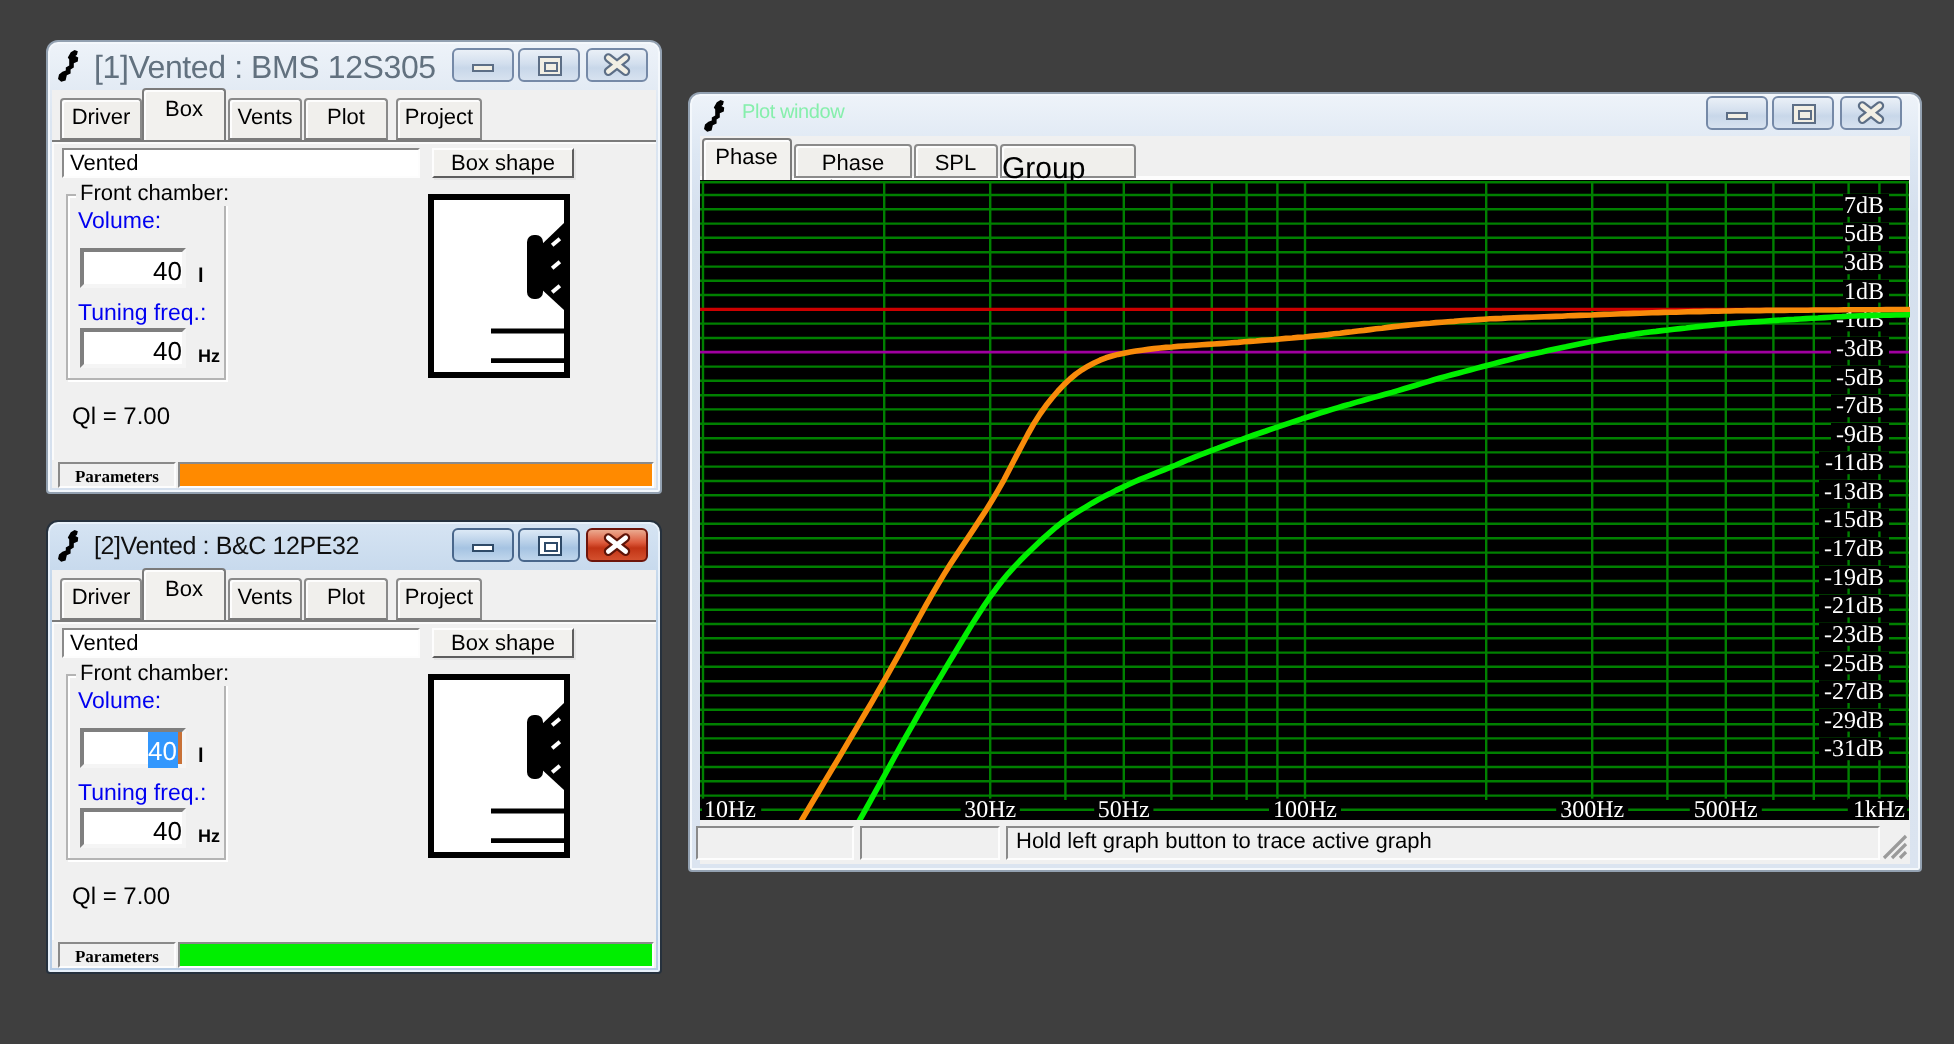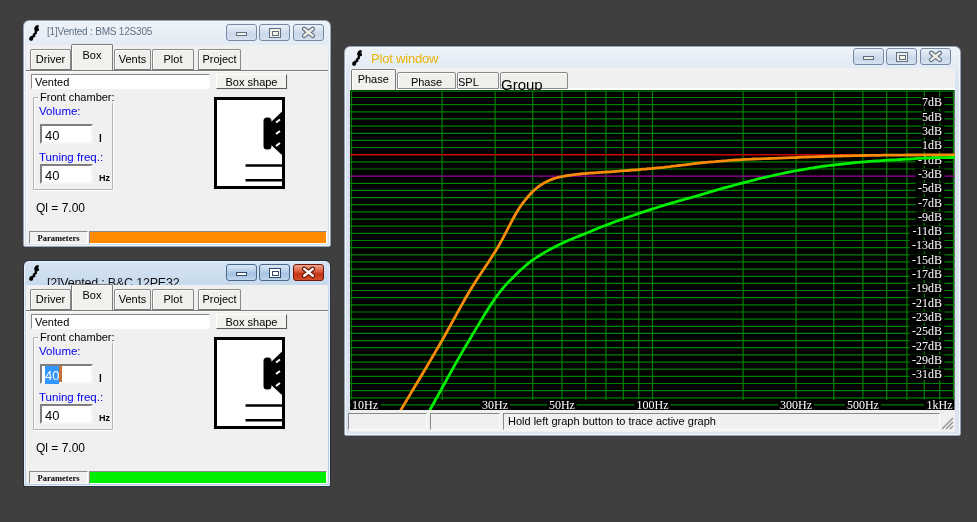--- a/index.html
+++ b/index.html
@@ -1,25 +1,25 @@
 <!DOCTYPE html>
 <html><head><meta charset="utf-8">
 <style>
 * { margin:0; padding:0; }
 html,body { width:977px; height:522px; background:#3f3f3f; overflow:hidden;
   font-family:"Liberation Sans", sans-serif; color:#000; }
 .sunken { border:1px solid; border-color:#8a8a8a #fdfdfd #fdfdfd #8a8a8a; }
-.sunken2 { border:2px solid; border-color:#7f7f7f #f5f5f5 #f5f5f5 #7f7f7f; }
+.sunken2 { border:2px solid; border-color:#7f7f7f #f5f5f5 #f5f5f5 #7f7f7f;text-align:right; }
 </style></head>
 <body>
 <div style="position:absolute;left:23px;top:20px;width:308px;height:227px;border:1px solid #93a1b1;background:linear-gradient(#eef3f9,#dbe5f1 40px,#d5e0ee);box-shadow:inset 0 0 0 1px #f4f8fc;border-radius:6px 6px 2px 2px;box-sizing:border-box;"></div>
 <div style="position:absolute;left:29px;top:25px;"><svg width="12" height="16" viewBox="0 0 12 16">
       <polygon points="0,14.5 0.5,12.3 2.2,10.9 3.9,10.2 3.9,8.7 5.6,7.7 5.6,4.8 4.9,3.8 6.4,1.1 8.3,0 9.9,0.6 9.5,2.4 8.7,3 10.1,3.7 9.9,5.8 7.9,6.6 7.9,8.7 6.3,9.7 6.3,11.7 4.4,12.6 3.8,15.3 1.6,15.9" fill="#000"></polygon>
     </svg></div>
-<div style="position:absolute;left:47px;top:26px;font-size:10px;color:#62717f;letter-spacing:-0.2px;">[1]Vented : BMS 12S305</div>
+<div style="position:absolute;left:47px;top:26px;font-size:16px;color:#62717f;letter-spacing:-0.2px;">[1]Vented : BMS 12S305</div>
 <div style="position:absolute;left:226px;top:24px;width:31px;height:17px;background:linear-gradient(#eaf0f7,#d3dfee 45%,#c8d7e9 60%,#d7e2ef);border:1px solid #7589a7;border-radius:3px;box-sizing:border-box;">
     <div style="position:absolute;left:9px;top:7px;width:11px;height:4px;background:#f2efe4;border:1px solid #5c6e86;box-sizing:border-box;"></div>
   </div>
 <div style="position:absolute;left:259px;top:24px;width:31px;height:17px;background:linear-gradient(#eaf0f7,#d3dfee 45%,#c8d7e9 60%,#d7e2ef);border:1px solid #7589a7;border-radius:3px;box-sizing:border-box;">
     <div style="position:absolute;left:9px;top:3px;width:12px;height:10px;background:#f2efe4;border:1px solid #5c6e86;box-sizing:border-box;">
       <div style="position:absolute;left:1.5px;top:1.5px;width:5px;height:3px;background:#f2efe4;border:1px solid #5c6e86;"></div>
     </div>
   </div>
 <div style="position:absolute;left:293px;top:24px;width:31px;height:17px;background:linear-gradient(#eaf0f7,#d3dfee 45%,#c8d7e9 60%,#d7e2ef);border:1px solid #7589a7;border-radius:3px;box-sizing:border-box;">
     <svg width="29" height="15" style="position:absolute;left:0;top:0">
@@ -54,21 +54,21 @@
       <line x1="31.5" y1="68.5" x2="68.5" y2="68.5" stroke="#000" stroke-width="2.4"></line>
       <line x1="31.5" y1="83.3" x2="68.5" y2="83.3" stroke="#000" stroke-width="2.4"></line>
     </svg></div>
 <div style="position:absolute;left:36px;top:201px;font-size:12px;z-index:4;">Ql = 7.00</div>
 <div class="sunken" style="position:absolute;left:29px;top:231px;width:59px;height:13px;background:#f0f0f0;z-index:4;box-sizing:border-box;text-align:center;font-family:'Liberation Serif',serif;font-weight:bold;font-size:8.5px;padding-top:1px;">Parameters</div>
 <div class="sunken" style="position:absolute;left:89px;top:231px;width:238px;height:13px;background:#ff8a00;z-index:4;box-sizing:border-box;"></div>
 <div style="position:absolute;left:23px;top:260px;width:308px;height:227px;border:1px solid #26313d;background:linear-gradient(#d6e4f3,#bed3e9 40px,#b7cde6);box-shadow:inset 0 0 0 1px #e8f1fa;border-radius:6px 6px 2px 2px;box-sizing:border-box;"></div>
 <div style="position:absolute;left:29px;top:265px;"><svg width="12" height="16" viewBox="0 0 12 16">
       <polygon points="0,14.5 0.5,12.3 2.2,10.9 3.9,10.2 3.9,8.7 5.6,7.7 5.6,4.8 4.9,3.8 6.4,1.1 8.3,0 9.9,0.6 9.5,2.4 8.7,3 10.1,3.7 9.9,5.8 7.9,6.6 7.9,8.7 6.3,9.7 6.3,11.7 4.4,12.6 3.8,15.3 1.6,15.9" fill="#000"></polygon>
     </svg></div>
-<div style="position:absolute;left:47px;top:276px;font-size:12.5px;color:#101010;letter-spacing:-0.2px;">[2]Vented : B&amp;C 12PE32</div>
+<div style="position:absolute;left:47px;top:266px;font-size:12.5px;color:#101010;letter-spacing:-0.2px;">[2]Vented : B&amp;C 12PE32</div>
 <div style="position:absolute;left:226px;top:264px;width:31px;height:17px;background:linear-gradient(#dce9f6,#b4cde7 45%,#a5c3e2 60%,#c0d6ec);border:1px solid #49678c;border-radius:3px;box-sizing:border-box;">
     <div style="position:absolute;left:9px;top:7px;width:11px;height:4px;background:#ffffff;border:1px solid #2e4a68;box-sizing:border-box;"></div>
   </div>
 <div style="position:absolute;left:259px;top:264px;width:31px;height:17px;background:linear-gradient(#dce9f6,#b4cde7 45%,#a5c3e2 60%,#c0d6ec);border:1px solid #49678c;border-radius:3px;box-sizing:border-box;">
     <div style="position:absolute;left:9px;top:3px;width:12px;height:10px;background:#ffffff;border:1px solid #2e4a68;box-sizing:border-box;">
       <div style="position:absolute;left:1.5px;top:1.5px;width:5px;height:3px;background:#ffffff;border:1px solid #2e4a68;"></div>
     </div>
   </div>
 <div style="position:absolute;left:293px;top:264px;width:31px;height:17px;background:linear-gradient(#eba98f,#dd5b3d 42%,#c23415 60%,#d4502e);border:1px solid #6e150b;border-radius:3px;box-sizing:border-box;">
     <svg width="29" height="15" style="position:absolute;left:0;top:0">
@@ -103,39 +103,39 @@
       <line x1="31.5" y1="68.5" x2="68.5" y2="68.5" stroke="#000" stroke-width="2.4"></line>
       <line x1="31.5" y1="83.3" x2="68.5" y2="83.3" stroke="#000" stroke-width="2.4"></line>
     </svg></div>
 <div style="position:absolute;left:36px;top:441px;font-size:12px;z-index:4;">Ql = 7.00</div>
 <div class="sunken" style="position:absolute;left:29px;top:471px;width:59px;height:13px;background:#f0f0f0;z-index:4;box-sizing:border-box;text-align:center;font-family:'Liberation Serif',serif;font-weight:bold;font-size:8.5px;padding-top:1px;">Parameters</div>
 <div class="sunken" style="position:absolute;left:89px;top:471px;width:238px;height:13px;background:#00ee00;z-index:4;box-sizing:border-box;"></div>
 <div style="position:absolute;left:343.5px;top:46px;width:617.5px;height:390px;border:1px solid #93a1b1;background:linear-gradient(#eef3f9,#dde7f3 30px,#d5e0ee 60px,#dbe4f0);box-shadow:inset 0 0 0 1px #f4f8fc;border-radius:6px 6px 2px 2px;box-sizing:border-box;"></div>
 <div style="position:absolute;left:352px;top:50px;"><svg width="12" height="16" viewBox="0 0 12 16">
       <polygon points="0,14.5 0.5,12.3 2.2,10.9 3.9,10.2 3.9,8.7 5.6,7.7 5.6,4.8 4.9,3.8 6.4,1.1 8.3,0 9.9,0.6 9.5,2.4 8.7,3 10.1,3.7 9.9,5.8 7.9,6.6 7.9,8.7 6.3,9.7 6.3,11.7 4.4,12.6 3.8,15.3 1.6,15.9" fill="#000"></polygon>
     </svg></div>
-<div style="position:absolute;left:371px;top:51px;font-size:13px;color:#eab308;letter-spacing:-0.2px;">Plot window</div>
+<div style="position:absolute;left:371px;top:51px;font-size:10px;color:#86efac;letter-spacing:-0.2px;">Plot window</div>
 <div style="position:absolute;left:853px;top:48px;width:31px;height:17px;background:linear-gradient(#eaf0f7,#d3dfee 45%,#c8d7e9 60%,#d7e2ef);border:1px solid #7589a7;border-radius:3px;box-sizing:border-box;">
     <div style="position:absolute;left:9px;top:7px;width:11px;height:4px;background:#f2efe4;border:1px solid #5c6e86;box-sizing:border-box;"></div>
   </div>
 <div style="position:absolute;left:886px;top:48px;width:31px;height:17px;background:linear-gradient(#eaf0f7,#d3dfee 45%,#c8d7e9 60%,#d7e2ef);border:1px solid #7589a7;border-radius:3px;box-sizing:border-box;">
     <div style="position:absolute;left:9px;top:3px;width:12px;height:10px;background:#f2efe4;border:1px solid #5c6e86;box-sizing:border-box;">
       <div style="position:absolute;left:1.5px;top:1.5px;width:5px;height:3px;background:#f2efe4;border:1px solid #5c6e86;"></div>
     </div>
   </div>
 <div style="position:absolute;left:920px;top:48px;width:31px;height:17px;background:linear-gradient(#eaf0f7,#d3dfee 45%,#c8d7e9 60%,#d7e2ef);border:1px solid #7589a7;border-radius:3px;box-sizing:border-box;">
     <svg width="29" height="15" style="position:absolute;left:0;top:0">
       <path d="M10.2 3.9 L18.8 10.7 M18.8 3.9 L10.2 10.7" stroke="#5c6e86" stroke-width="4.6" stroke-linecap="round"></path>
       <path d="M10.2 3.9 L18.8 10.7 M18.8 3.9 L10.2 10.7" stroke="#f2efe4" stroke-width="2.4" stroke-linecap="round"></path>
     </svg>
   </div>
 <div style="position:absolute;left:350px;top:68px;width:604.5px;height:364px;background:#f0f0f0;"></div>
 <div style="position:absolute;left:350.5px;top:69px;width:45.5px;height:21px;z-index:3;background:#f2f1ee;border:1px solid #7b7b7b;border-bottom:none;border-radius:2px 2px 0 0;box-sizing:border-box;font-size:11px;box-shadow:inset 1px 1px 0 #fdfdfd;text-align:center;padding-top:3px;">Phase</div>
 <div style="position:absolute;left:397px;top:72px;width:59px;height:17px;z-index:2;background:#f0efec;border:1px solid #8a8a8a;border-radius:2px 2px 0 0;box-sizing:border-box;font-size:11px;box-shadow:inset 1px 1px 0 #fdfdfd;text-align:center;padding-top:3px;">Phase trace</div>
-<div style="position:absolute;left:457px;top:72px;width:41.5px;height:17px;z-index:2;background:#f0efec;border:1px solid #8a8a8a;border-radius:2px 2px 0 0;box-sizing:border-box;font-size:11px;box-shadow:inset 1px 1px 0 #fdfdfd;padding-top:3px;">SPL</div>
+<div style="position:absolute;left:457px;top:72px;width:41.5px;height:17px;z-index:2;background:#f0efec;border:1px solid #8a8a8a;border-radius:2px 2px 0 0;box-sizing:border-box;font-size:11px;box-shadow:inset 1px 1px 0 #fdfdfd;text-align:center;padding-top:3px;">SPL</div>
 <div style="position:absolute;left:500px;top:72px;width:68px;height:17px;z-index:2;background:#f0efec;border:1px solid #8a8a8a;border-radius:2px 2px 0 0;box-sizing:border-box;font-size:15px;box-shadow:inset 1px 1px 0 #fdfdfd;text-align:left;padding-top:3px;">Group delay</div>
 <div style="position:absolute;left:350px;top:87.5px;width:604.5px;height:2px;background:#fdfdfd;z-index:1;"></div>
 <svg style="position:absolute;left:350.0px;top:89.5px;z-index:2;" width="604.5" height="320.0" viewBox="350.0 89.5 604.5 320.0">
     <rect x="350.0" y="89.5" width="604.5" height="320.0" fill="#000"></rect>
 <line x1="351.5" y1="90.6" x2="351.5" y2="399.5" stroke="#008000" stroke-width="1.2"></line>
 <line x1="442.1" y1="90.6" x2="442.1" y2="399.5" stroke="#008000" stroke-width="1.2"></line>
 <line x1="495.1" y1="90.6" x2="495.1" y2="399.5" stroke="#008000" stroke-width="1.2"></line>
 <line x1="532.7" y1="90.6" x2="532.7" y2="399.5" stroke="#008000" stroke-width="1.2"></line>
 <line x1="561.9" y1="90.6" x2="561.9" y2="399.5" stroke="#008000" stroke-width="1.2"></line>
 <line x1="585.7" y1="90.6" x2="585.7" y2="399.5" stroke="#008000" stroke-width="1.2"></line>

